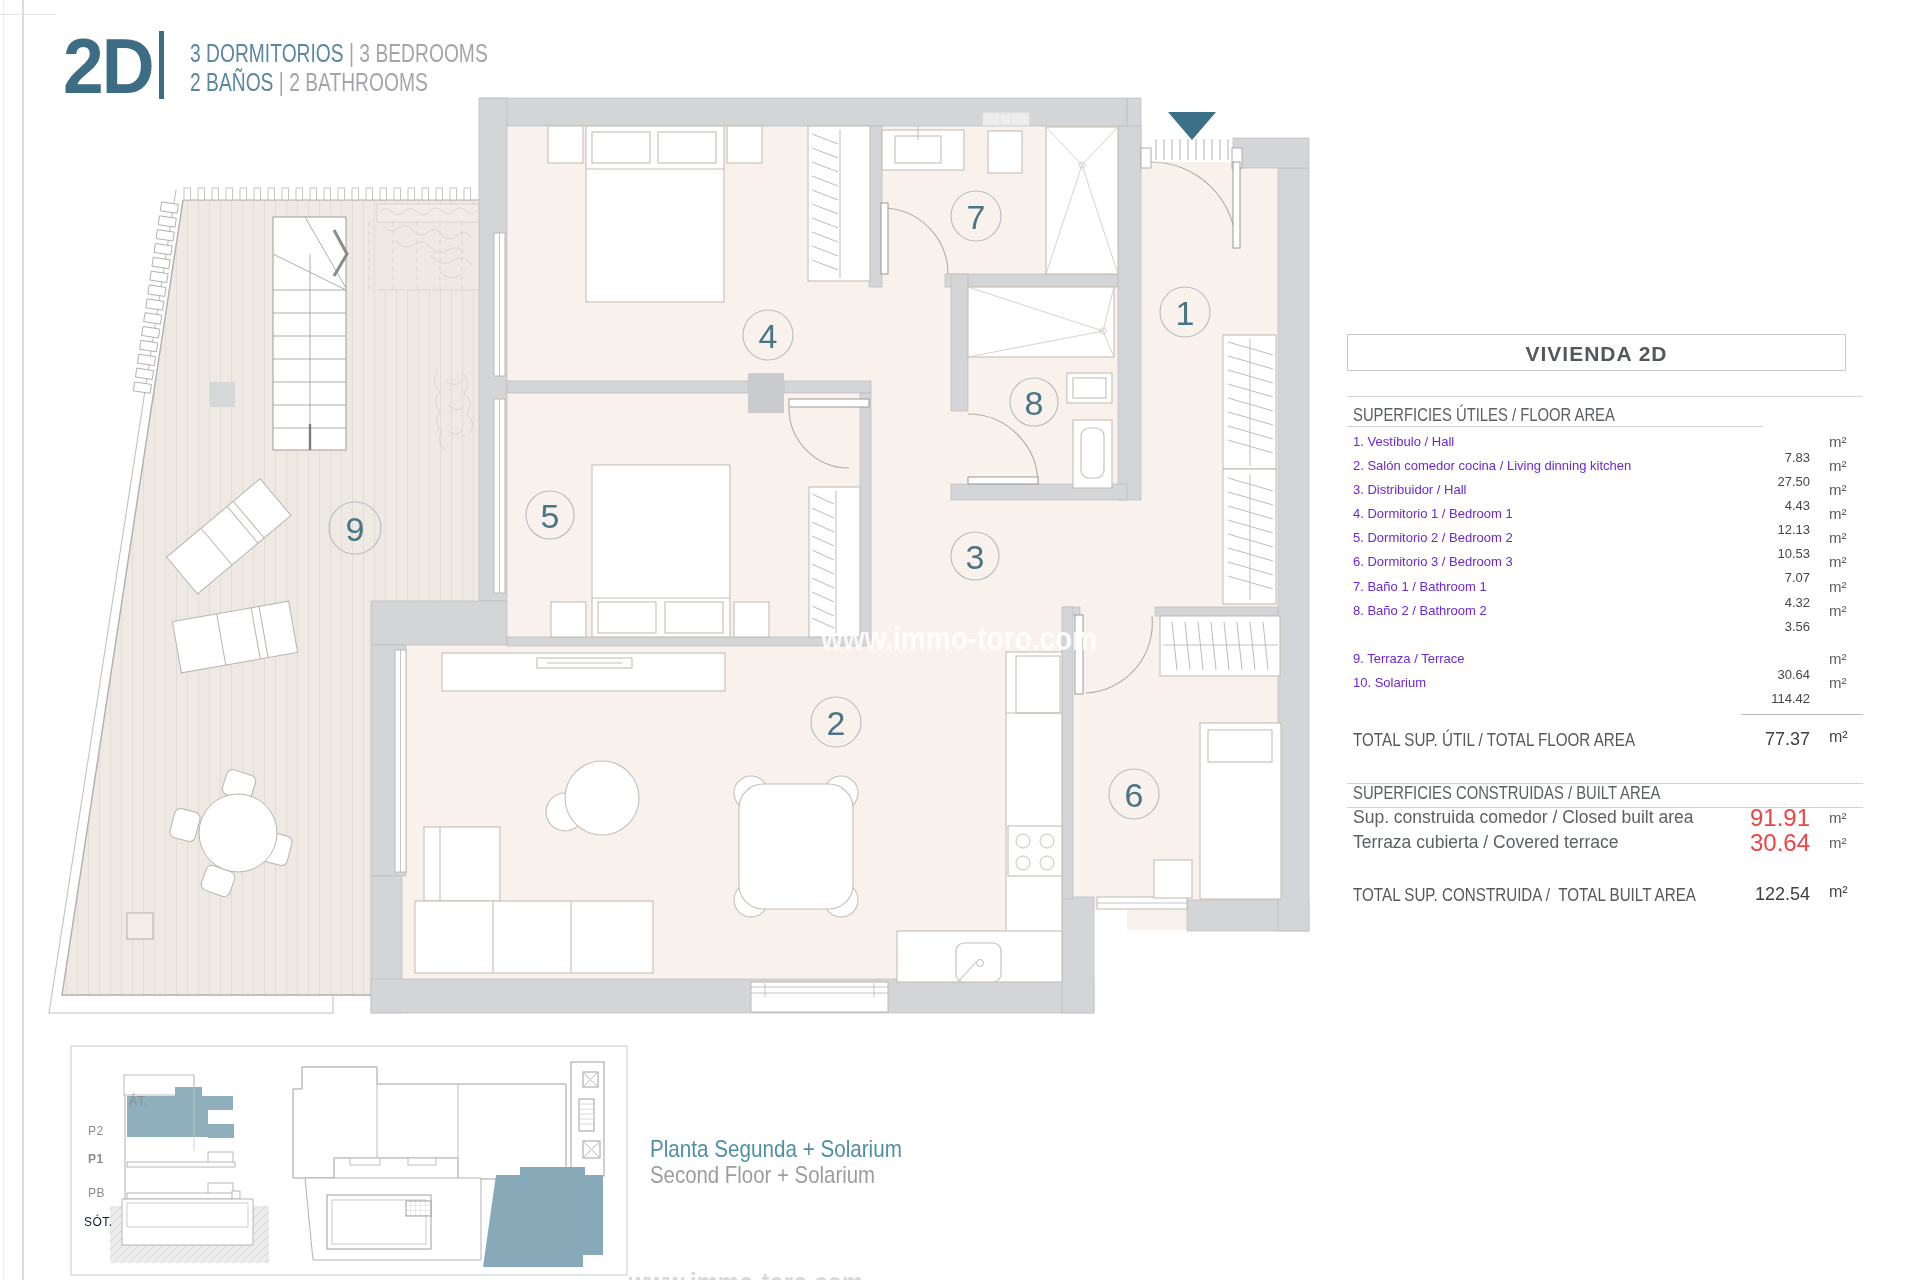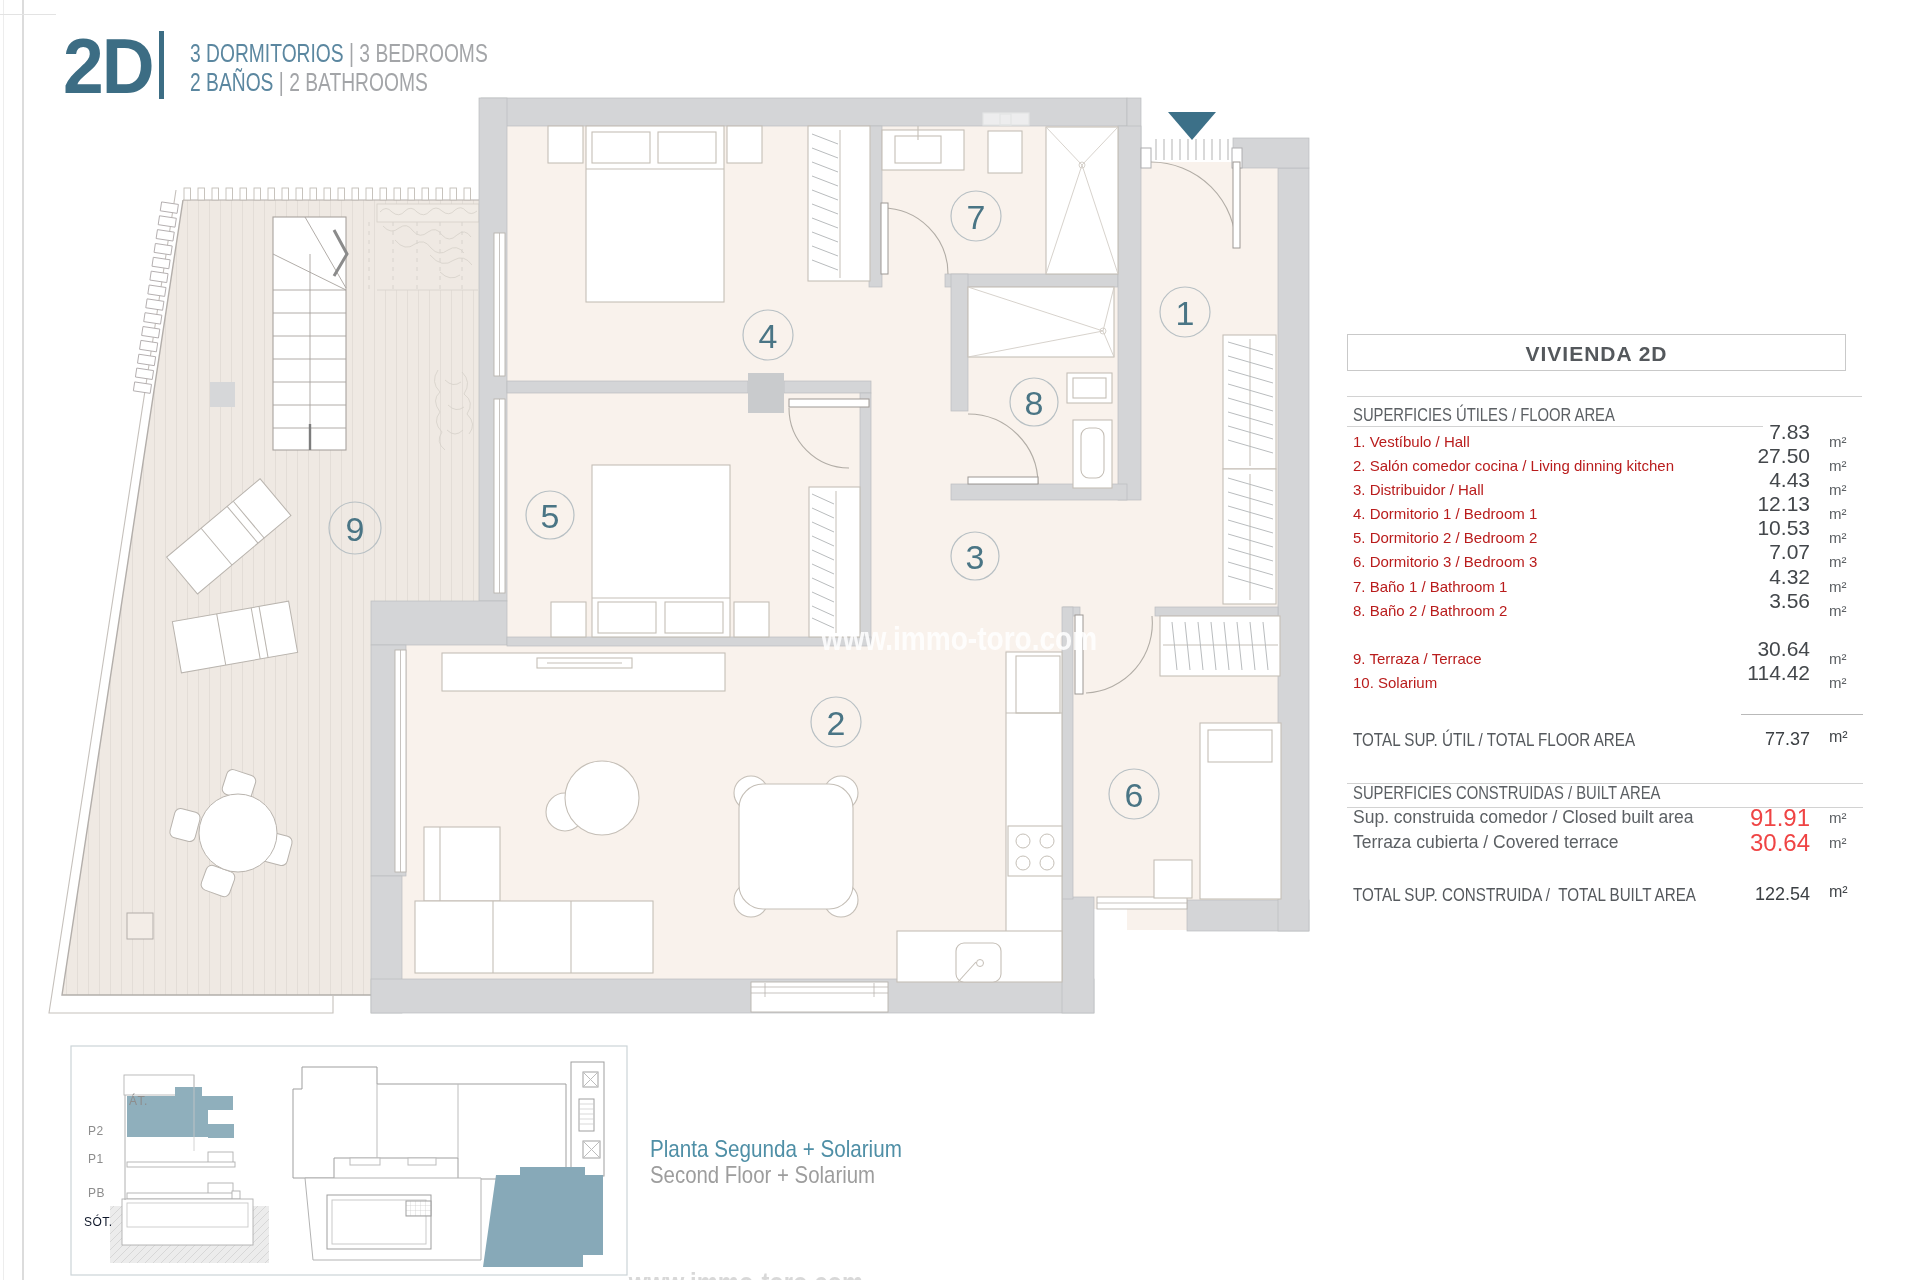--- a/index.html
+++ b/index.html
@@ -411,47 +411,47 @@
       <rect x="579" y="1099" width="15" height="32"></rect>
       <path d="M579 1104 h15 M579 1109 h15 M579 1114 h15 M579 1119 h15 M579 1124 h15" stroke="#c9c9c9" stroke-width="0.7"></path>
       <rect x="583" y="1141" width="17" height="17"></rect>
       <path d="M583 1141 l17 17 M600 1141 l-17 17" stroke="#bdbdbd"></path>
     </g>
     <polygon points="496,1175 520,1175 520,1167 585,1167 585,1175 603,1175 603,1255 583,1255 583,1267 483,1267" fill="#87a9b8"></polygon>
   </svg>
 
   <div class="abs" style="left:88px;top:1094px;font-size:12px;color:#8d8d8d;letter-spacing:0.5px;margin-left:41px;">ÁT.</div>
   <div class="abs" style="left:88px;top:1124px;font-size:12px;color:#8d8d8d;letter-spacing:0.5px;">P2</div>
-  <div class="abs" style="left:88px;top:1152px;font-size:12px;color:#8d8d8d;letter-spacing:0.5px;">P1</div>
+  <div class="abs" style="left:88px;top:1152px;font-size:12px;color:#8d8d8d;letter-spacing:0.5px;font-weight:bold;">P1</div>
   <div class="abs" style="left:88px;top:1186px;font-size:12px;color:#8d8d8d;letter-spacing:0.5px;">PB</div>
   <div class="abs" style="left:84px;top:1215px;font-size:12px;color:#0f172a;letter-spacing:0.5px;">SÓT.</div>
 
   <div class="abs" style="left:650px;top:1135px;font-size:24px;color:#4f8fa6;transform:scaleX(0.86);transform-origin:left top;white-space:nowrap;">Planta Segunda + Solarium</div>
   <div class="abs" style="left:650px;top:1161px;font-size:24px;color:#9d9d9d;transform:scaleX(0.85);transform-origin:left top;white-space:nowrap;">Second Floor + Solarium</div>
 
   <div class="abs" style="left:1347px;top:334px;width:499px;height:37px;border:1px solid #c9c9c9;text-align:center;line-height:37px;font-size:21px;font-weight:bold;color:#54585c;letter-spacing:1px;">VIVIENDA 2D</div>
   <div class="abs" style="left:1347px;top:396px;width:515px;height:1px;background:#d2d2d2;"></div>
 
   <div class="abs" style="left:1353px;top:404px;font-size:19px;color:#5c6064;transform:scaleX(0.78);transform-origin:left top;white-space:nowrap;">SUPERFICIES ÚTILES / FLOOR AREA</div>
   <div class="abs" style="left:1347px;top:426px;width:416px;height:1px;background:#d2d2d2;"></div>
 
-  <div class="abs" style="left:1353px;top:430px;width:509px;font-size:15px;color:#b91c1c;line-height:24.1px;">
+  <div class="abs" style="left:1353px;top:430px;width:509px;font-size:13px;color:#6d28d9;line-height:24.1px;">
     <div>1. Vestíbulo / Hall</div>
     <div>2. Salón comedor cocina / Living dinning kitchen</div>
     <div>3. Distribuidor / Hall</div>
     <div>4. Dormitorio 1 / Bedroom 1</div>
     <div>5. Dormitorio 2 / Bedroom 2</div>
     <div>6. Dormitorio 3 / Bedroom 3</div>
     <div>7. Baño 1 / Bathroom 1</div>
     <div>8. Baño 2 / Bathroom 2</div>
     <div>&nbsp;</div>
     <div>9. Terraza / Terrace</div>
     <div>10. Solarium</div>
   </div>
-  <div class="abs" style="left:1680px;top:420px;width:130px;font-size:21px;color:#43474b;line-height:24.1px;text-align:right;">
+  <div class="abs" style="left:1680px;top:446px;width:130px;font-size:13px;color:#43474b;line-height:24.1px;text-align:right;">
     <div>7.83</div>
       <div>27.50</div>
       <div>4.43</div>
       <div>12.13</div>
       <div>10.53</div>
       <div>7.07</div>
       <div>4.32</div>
       <div>3.56</div>
       <div>&nbsp;</div>
       <div>30.64</div>

